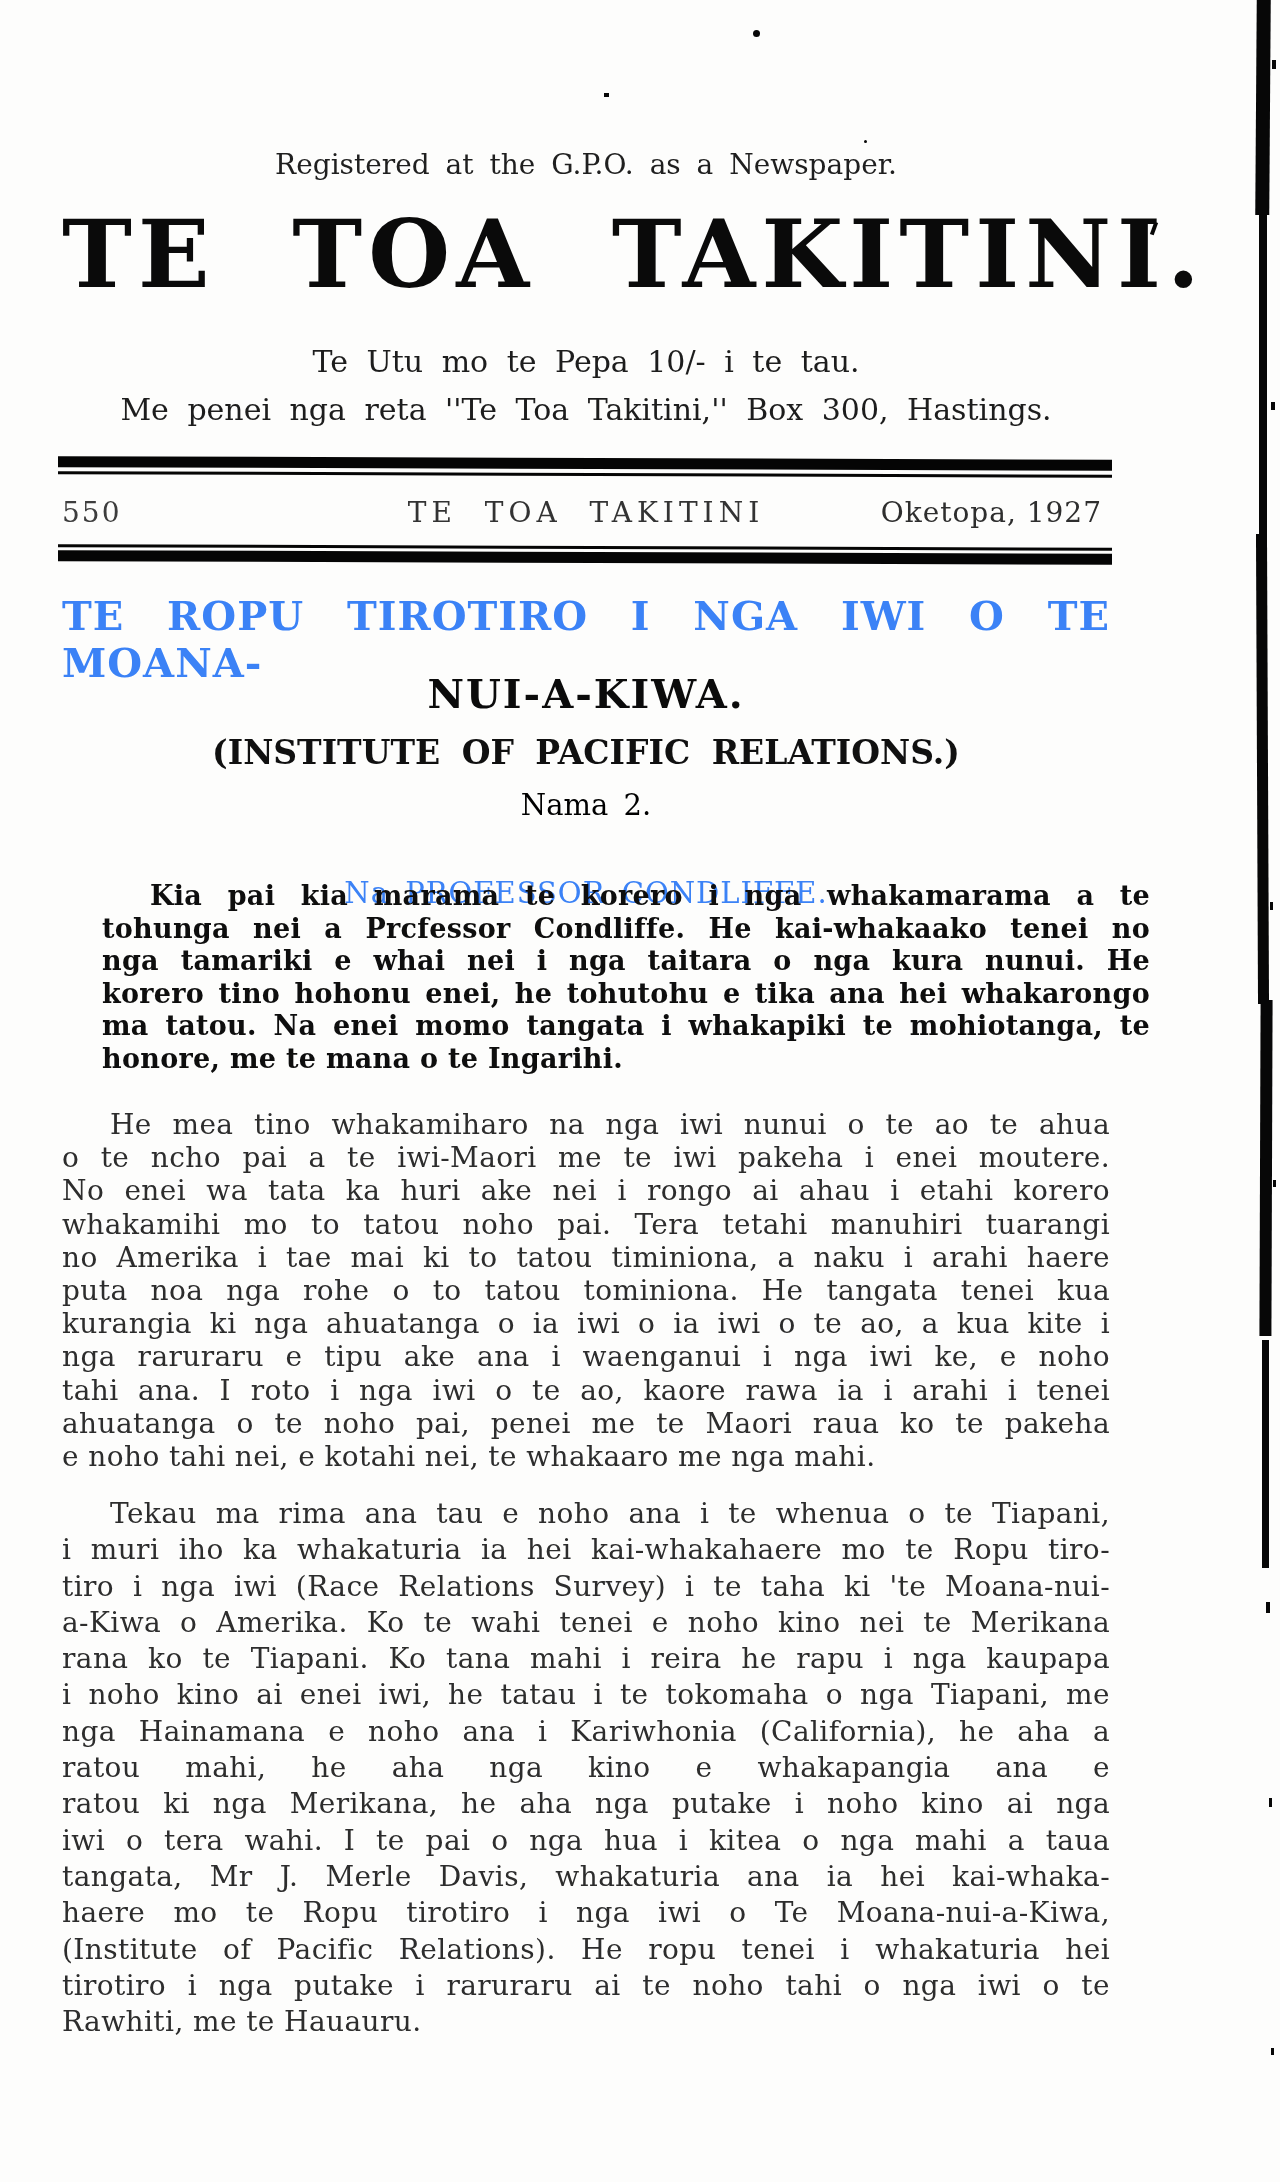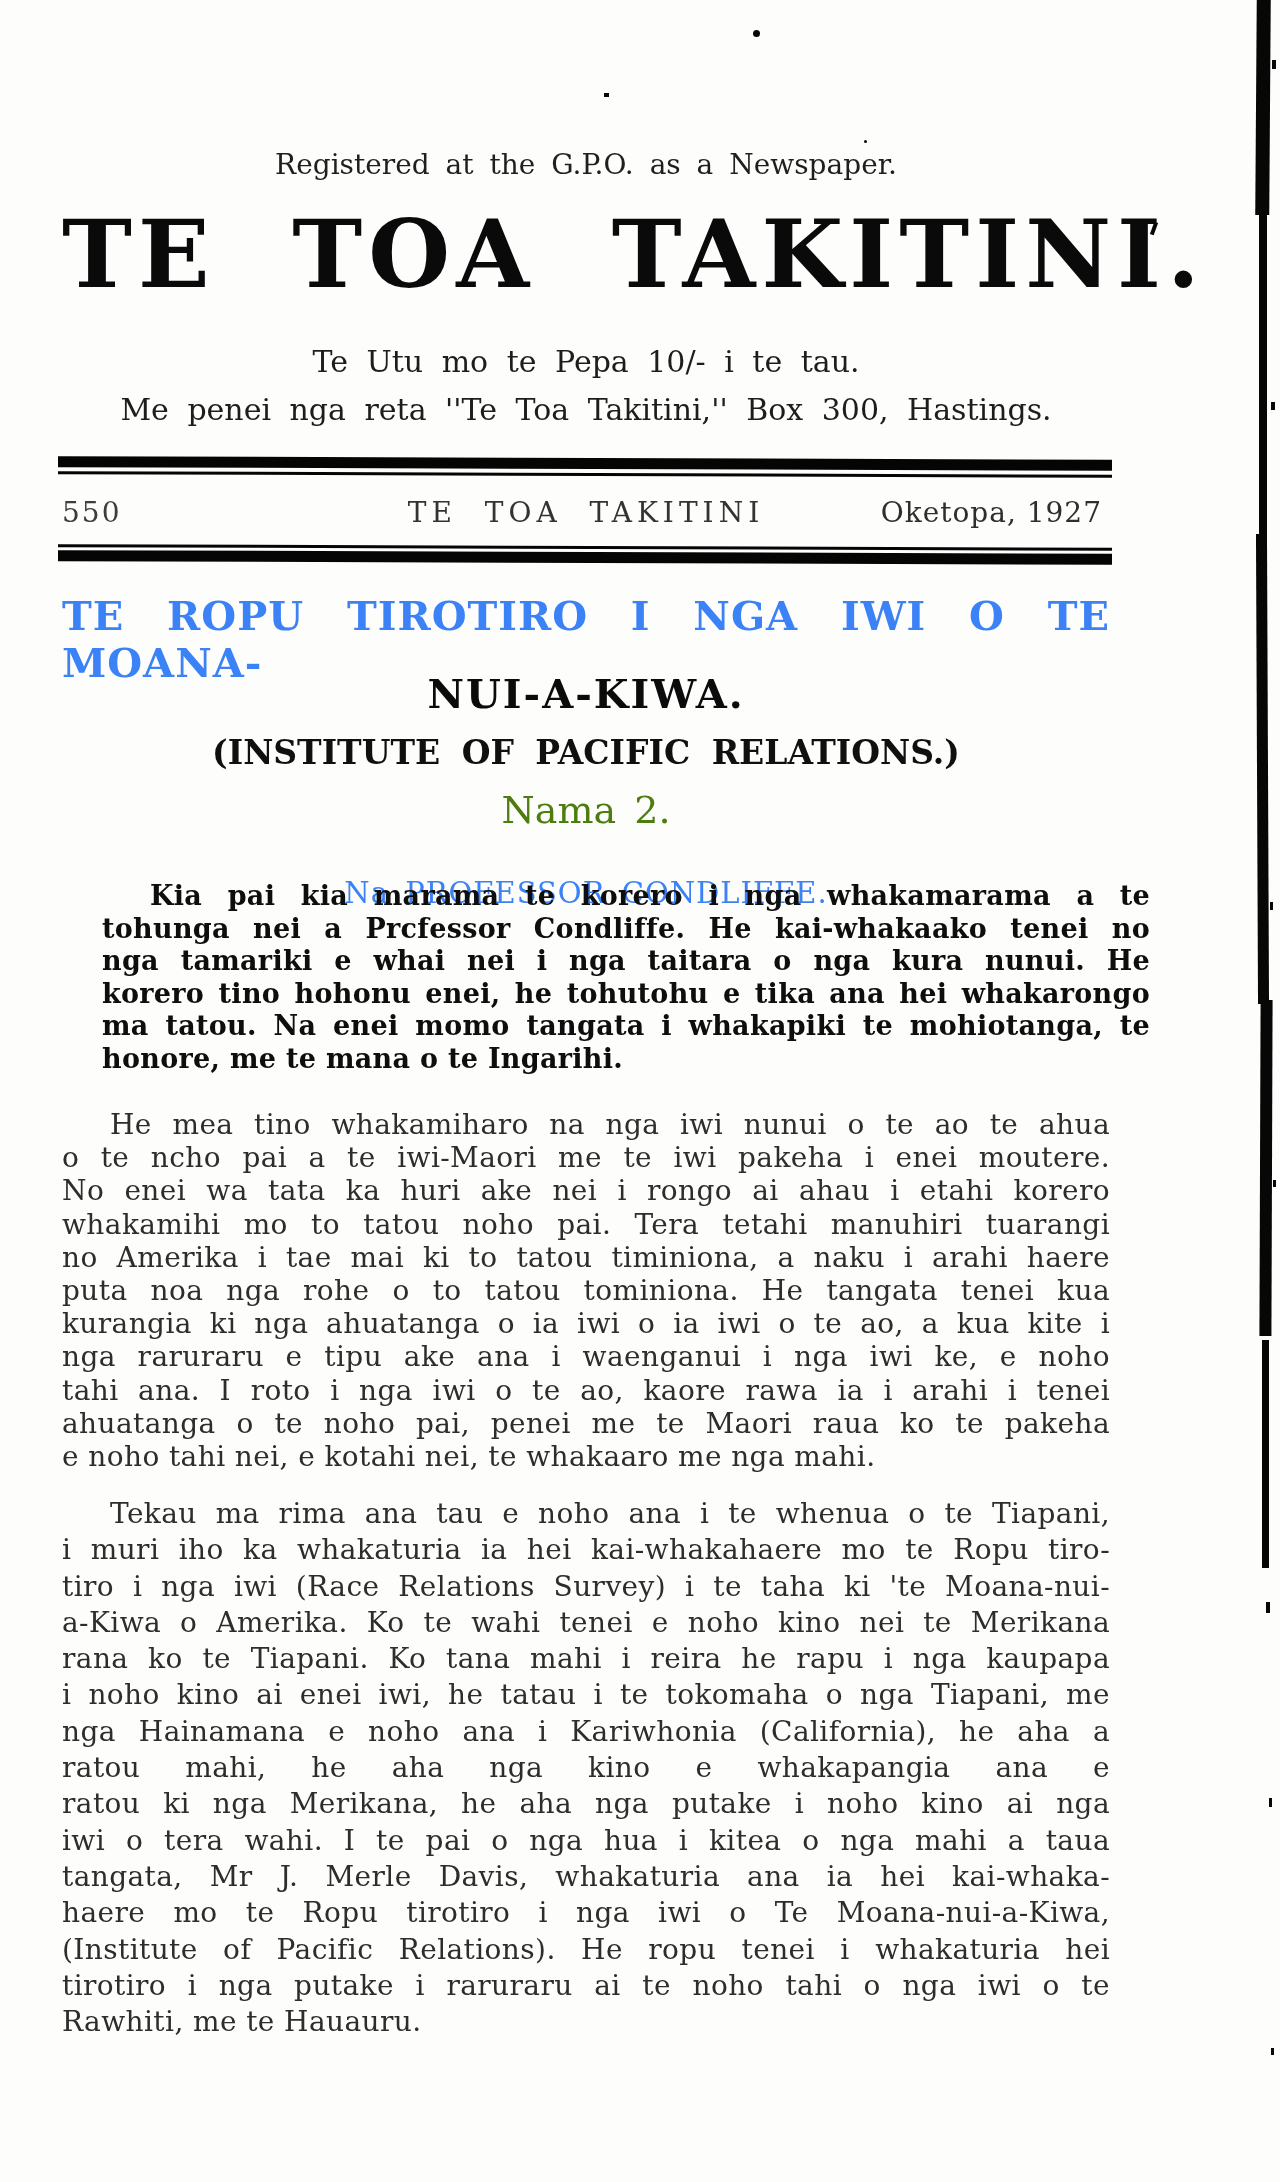--- a/index.html
+++ b/index.html
@@ -39,21 +39,21 @@
   .running-title{left:62px;width:1048px;text-align:center;color:#333;letter-spacing:5px;word-spacing:14px;}
   .issue-date{right:178px;color:#2e2e2e;letter-spacing:1px;}
 
   
   .headline1{
     top:592px;font-size:40px;font-weight:bold;color:#3b82f6;
     letter-spacing:1px;text-align:justify;text-align-last:justify;
   }
   .headline2{top:670px;font-size:40px;font-weight:bold;color:#0b0b0b;text-align:center;letter-spacing:2px;}
   .subtitle{top:733px;font-size:33px;font-weight:bold;color:#101010;text-align:center;word-spacing:10px;}
-  .nama{top:788px;font-size:38px;text-align:center;color:#4d7c0f;word-spacing:6px;}
+  .nama{top:788px;font-size:29px;text-align:center;color:#000000;word-spacing:6px;}
   .byline{top:832px;font-size:29px;text-align:center;color:#3b82f6;word-spacing:6px;letter-spacing:1px;margin-top:44px;}
 
   
   .para .tline{text-align:justify;text-align-last:justify;}
   .para .tline:last-child{text-align-last:left;}
   .para.indent .tline:first-child{text-indent:48px;}
   .intro-para{top:880px;font-size:27px;font-weight:bold;line-height:32.5px;color:#0e0e0e;letter-spacing:0.3px;margin-left:40px;}
   .body-para{font-size:28px;color:#2d2d2d;letter-spacing:0.4px;}
   .para1{top:1108px;line-height:33.2px;}
   .para2{top:1496px;line-height:36.3px;}

